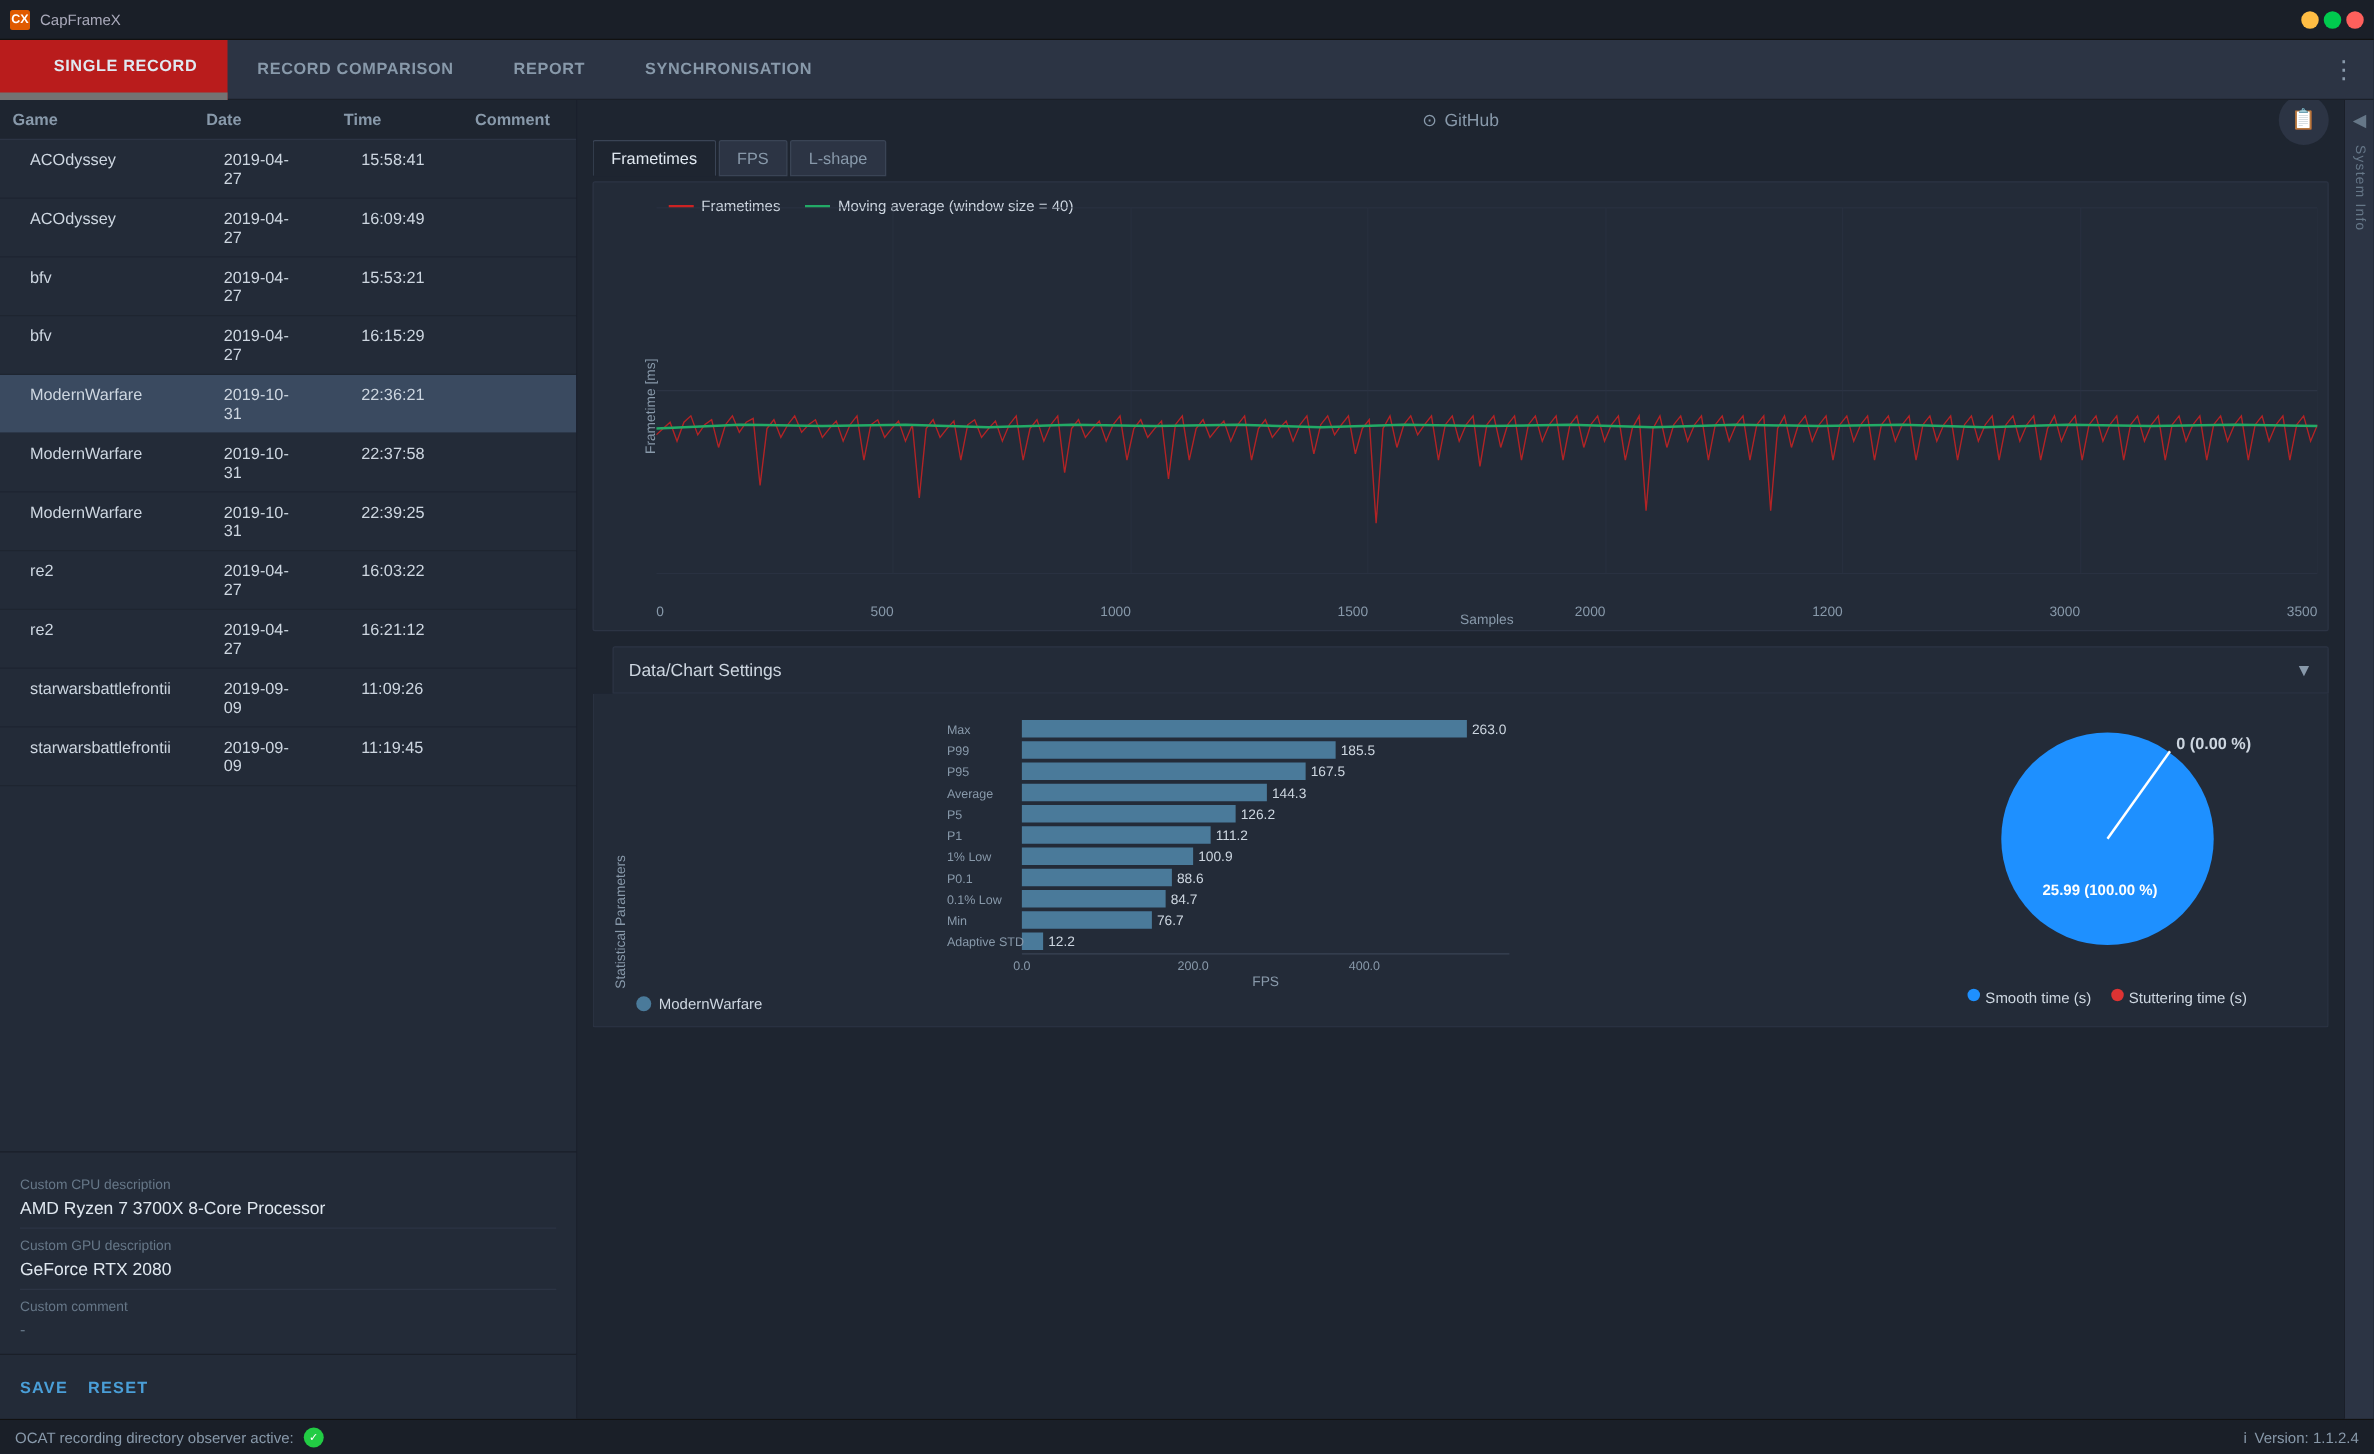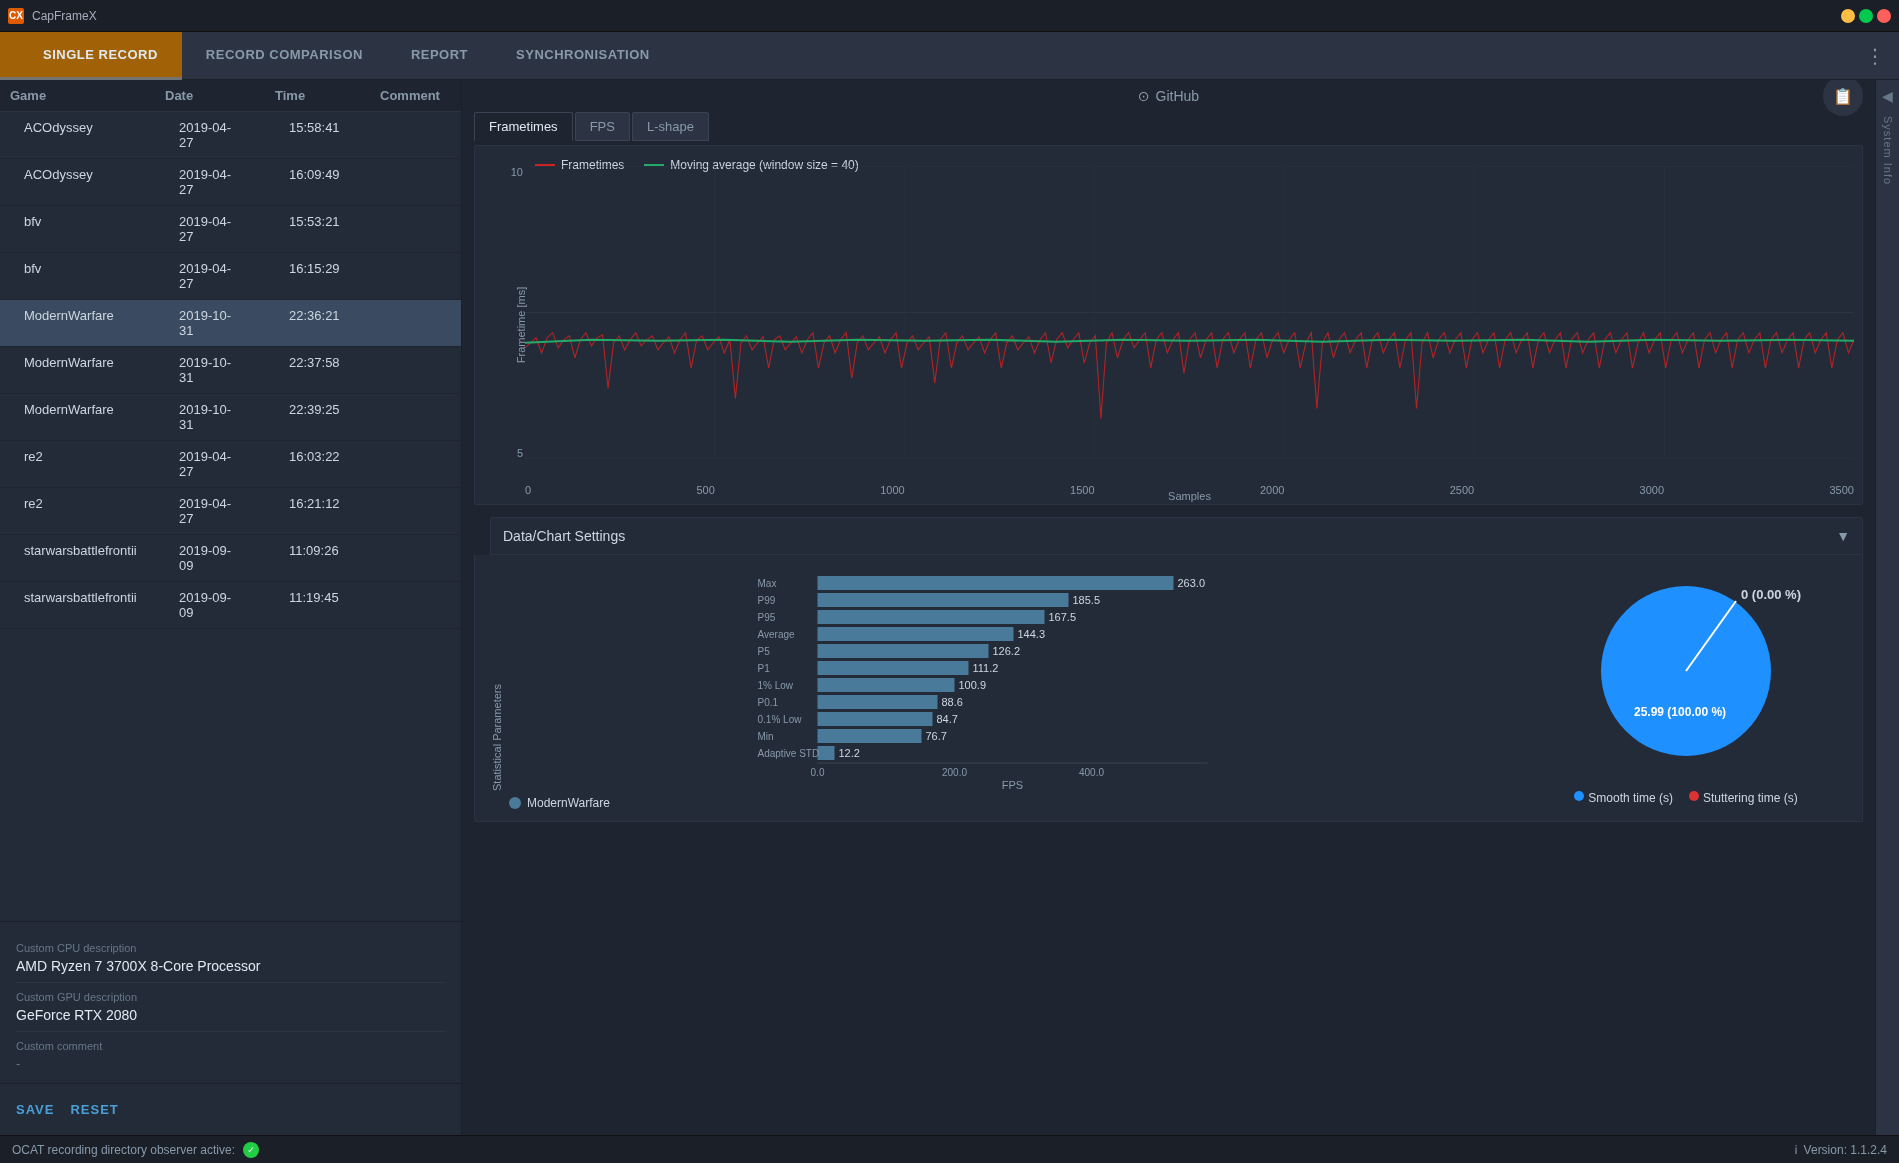--- a/index.html
+++ b/index.html
@@ -67,22 +67,22 @@
       color: #8899aa;
       font-size: 13px;
       font-weight: 600;
       letter-spacing: 0.5px;
       text-transform: uppercase;
       border-bottom: 3px solid transparent;
       transition: all 0.2s;
     }
     .nav-tab.active {
       color: #e0e8f0;
-      border-bottom: 3px solid #737373;
-      background: #a16207;
+      border-bottom: 6px solid #737373;
+      background: #b91c1c;
       padding-left: 43px;
     }
     .nav-spacer { flex: 1; }
     .nav-menu-btn {
       width: 48px; height: 48px;
       display: flex; align-items: center; justify-content: center;
       cursor: pointer;
       color: #8899aa;
       font-size: 20px;
     }
@@ -573,24 +573,20 @@
         <div class="legend-item">
           <div class="legend-line" style="background:#cc2222;"></div>
           <span>Frametimes</span>
         </div>
         <div class="legend-item">
           <div class="legend-line" style="background:#22aa66;"></div>
           <span>Moving average (window size = 40)</span>
         </div>
       </div>
 
-      <div class="chart-y-labels">
-        <span>10</span>
-        <span>5</span>
-      </div>
 
       <div class="chart-y-label">Frametime [ms]</div>
 
       <div class="chart-svg-container">
         <svg width="100%" height="100%" viewBox="0 0 1200 290" preserveAspectRatio="none">
 
           <line x1="0" y1="0" x2="1200" y2="0" stroke="#2c3444" stroke-width="1"></line>
           <line x1="0" y1="145" x2="1200" y2="145" stroke="#2c3444" stroke-width="1"></line>
           <line x1="0" y1="290" x2="1200" y2="290" stroke="#2c3444" stroke-width="1"></line>
 
@@ -640,21 +636,21 @@
           " fill="none" stroke="#22aa66" stroke-width="2"></polyline>
         </svg>
       </div>
 
       <div class="chart-x-labels">
         <span>0</span>
         <span>500</span>
         <span>1000</span>
         <span>1500</span>
         <span>2000</span>
-        <span>2500</span>
+        <span>1200</span>
         <span>3000</span>
         <span>3500</span>
       </div>
       <div class="chart-x-title" style="bottom:2px;left:50px;right:8px;text-align:center;position:absolute;color:#8899aa;font-size:11px;">Samples</div>
     </div>
 
     <div class="settings-header">
       <span>Data/Chart Settings</span>
       <span style="color:#8899aa;">▼</span>
     </div>

